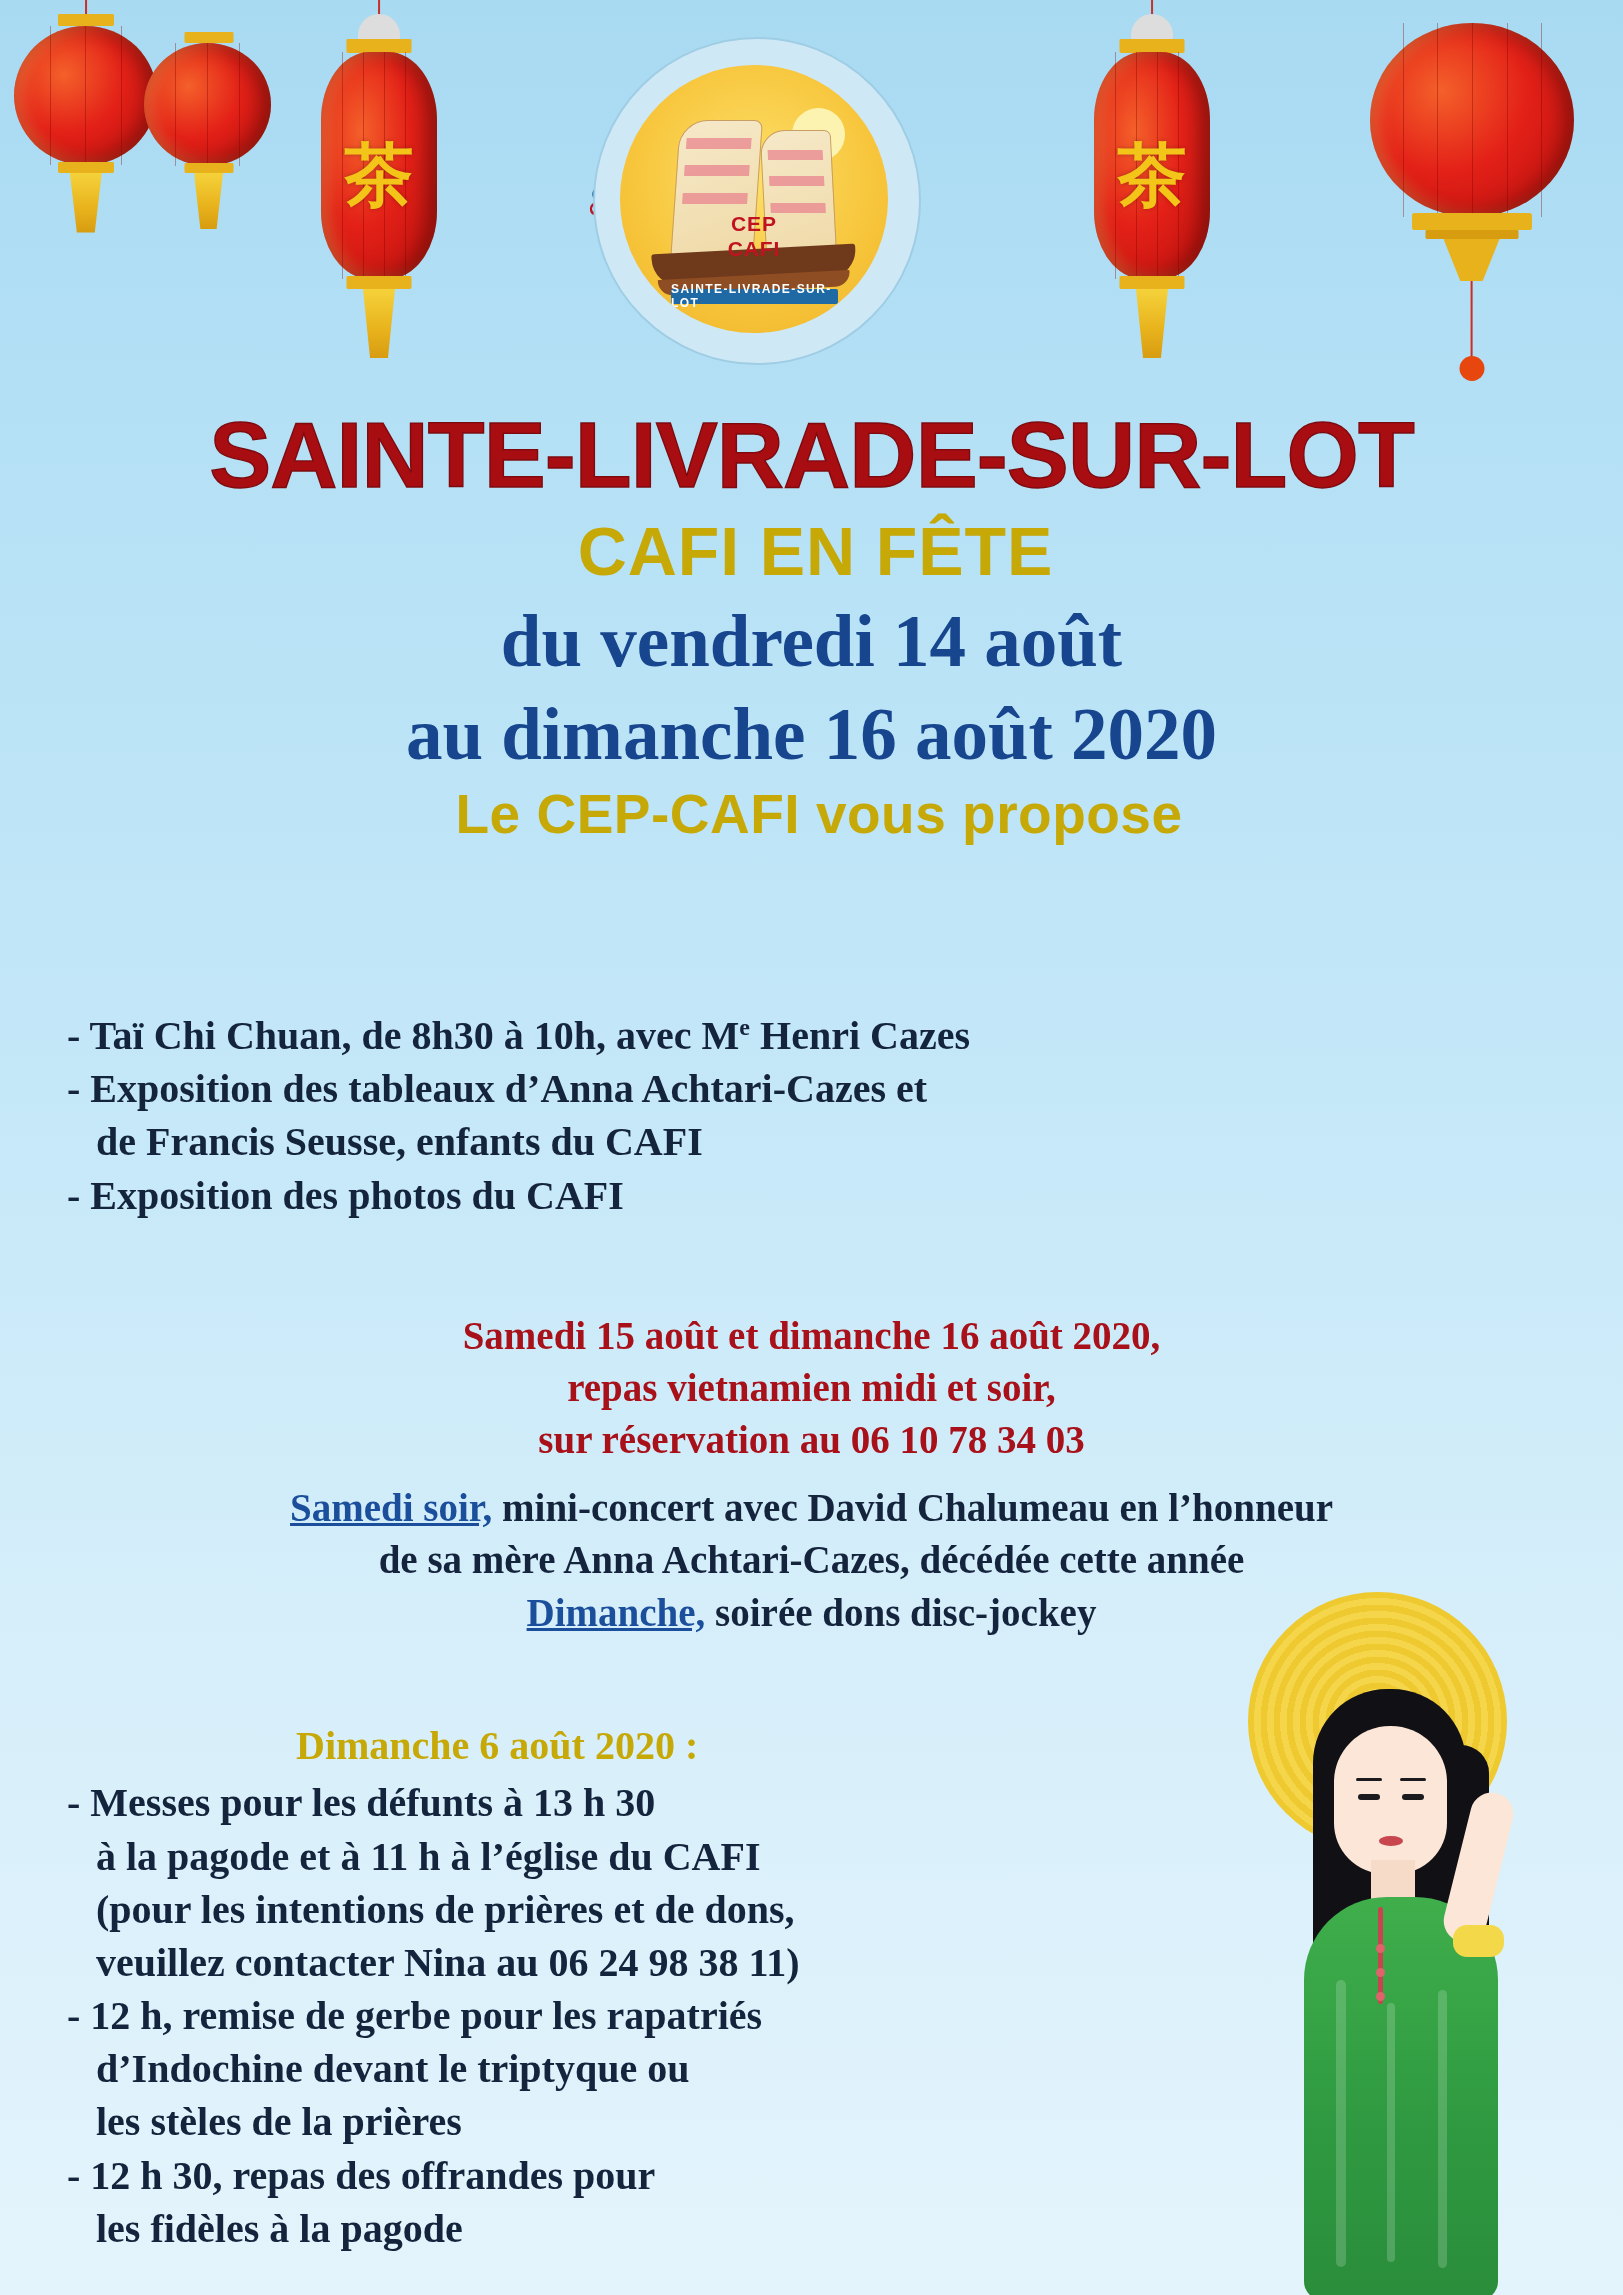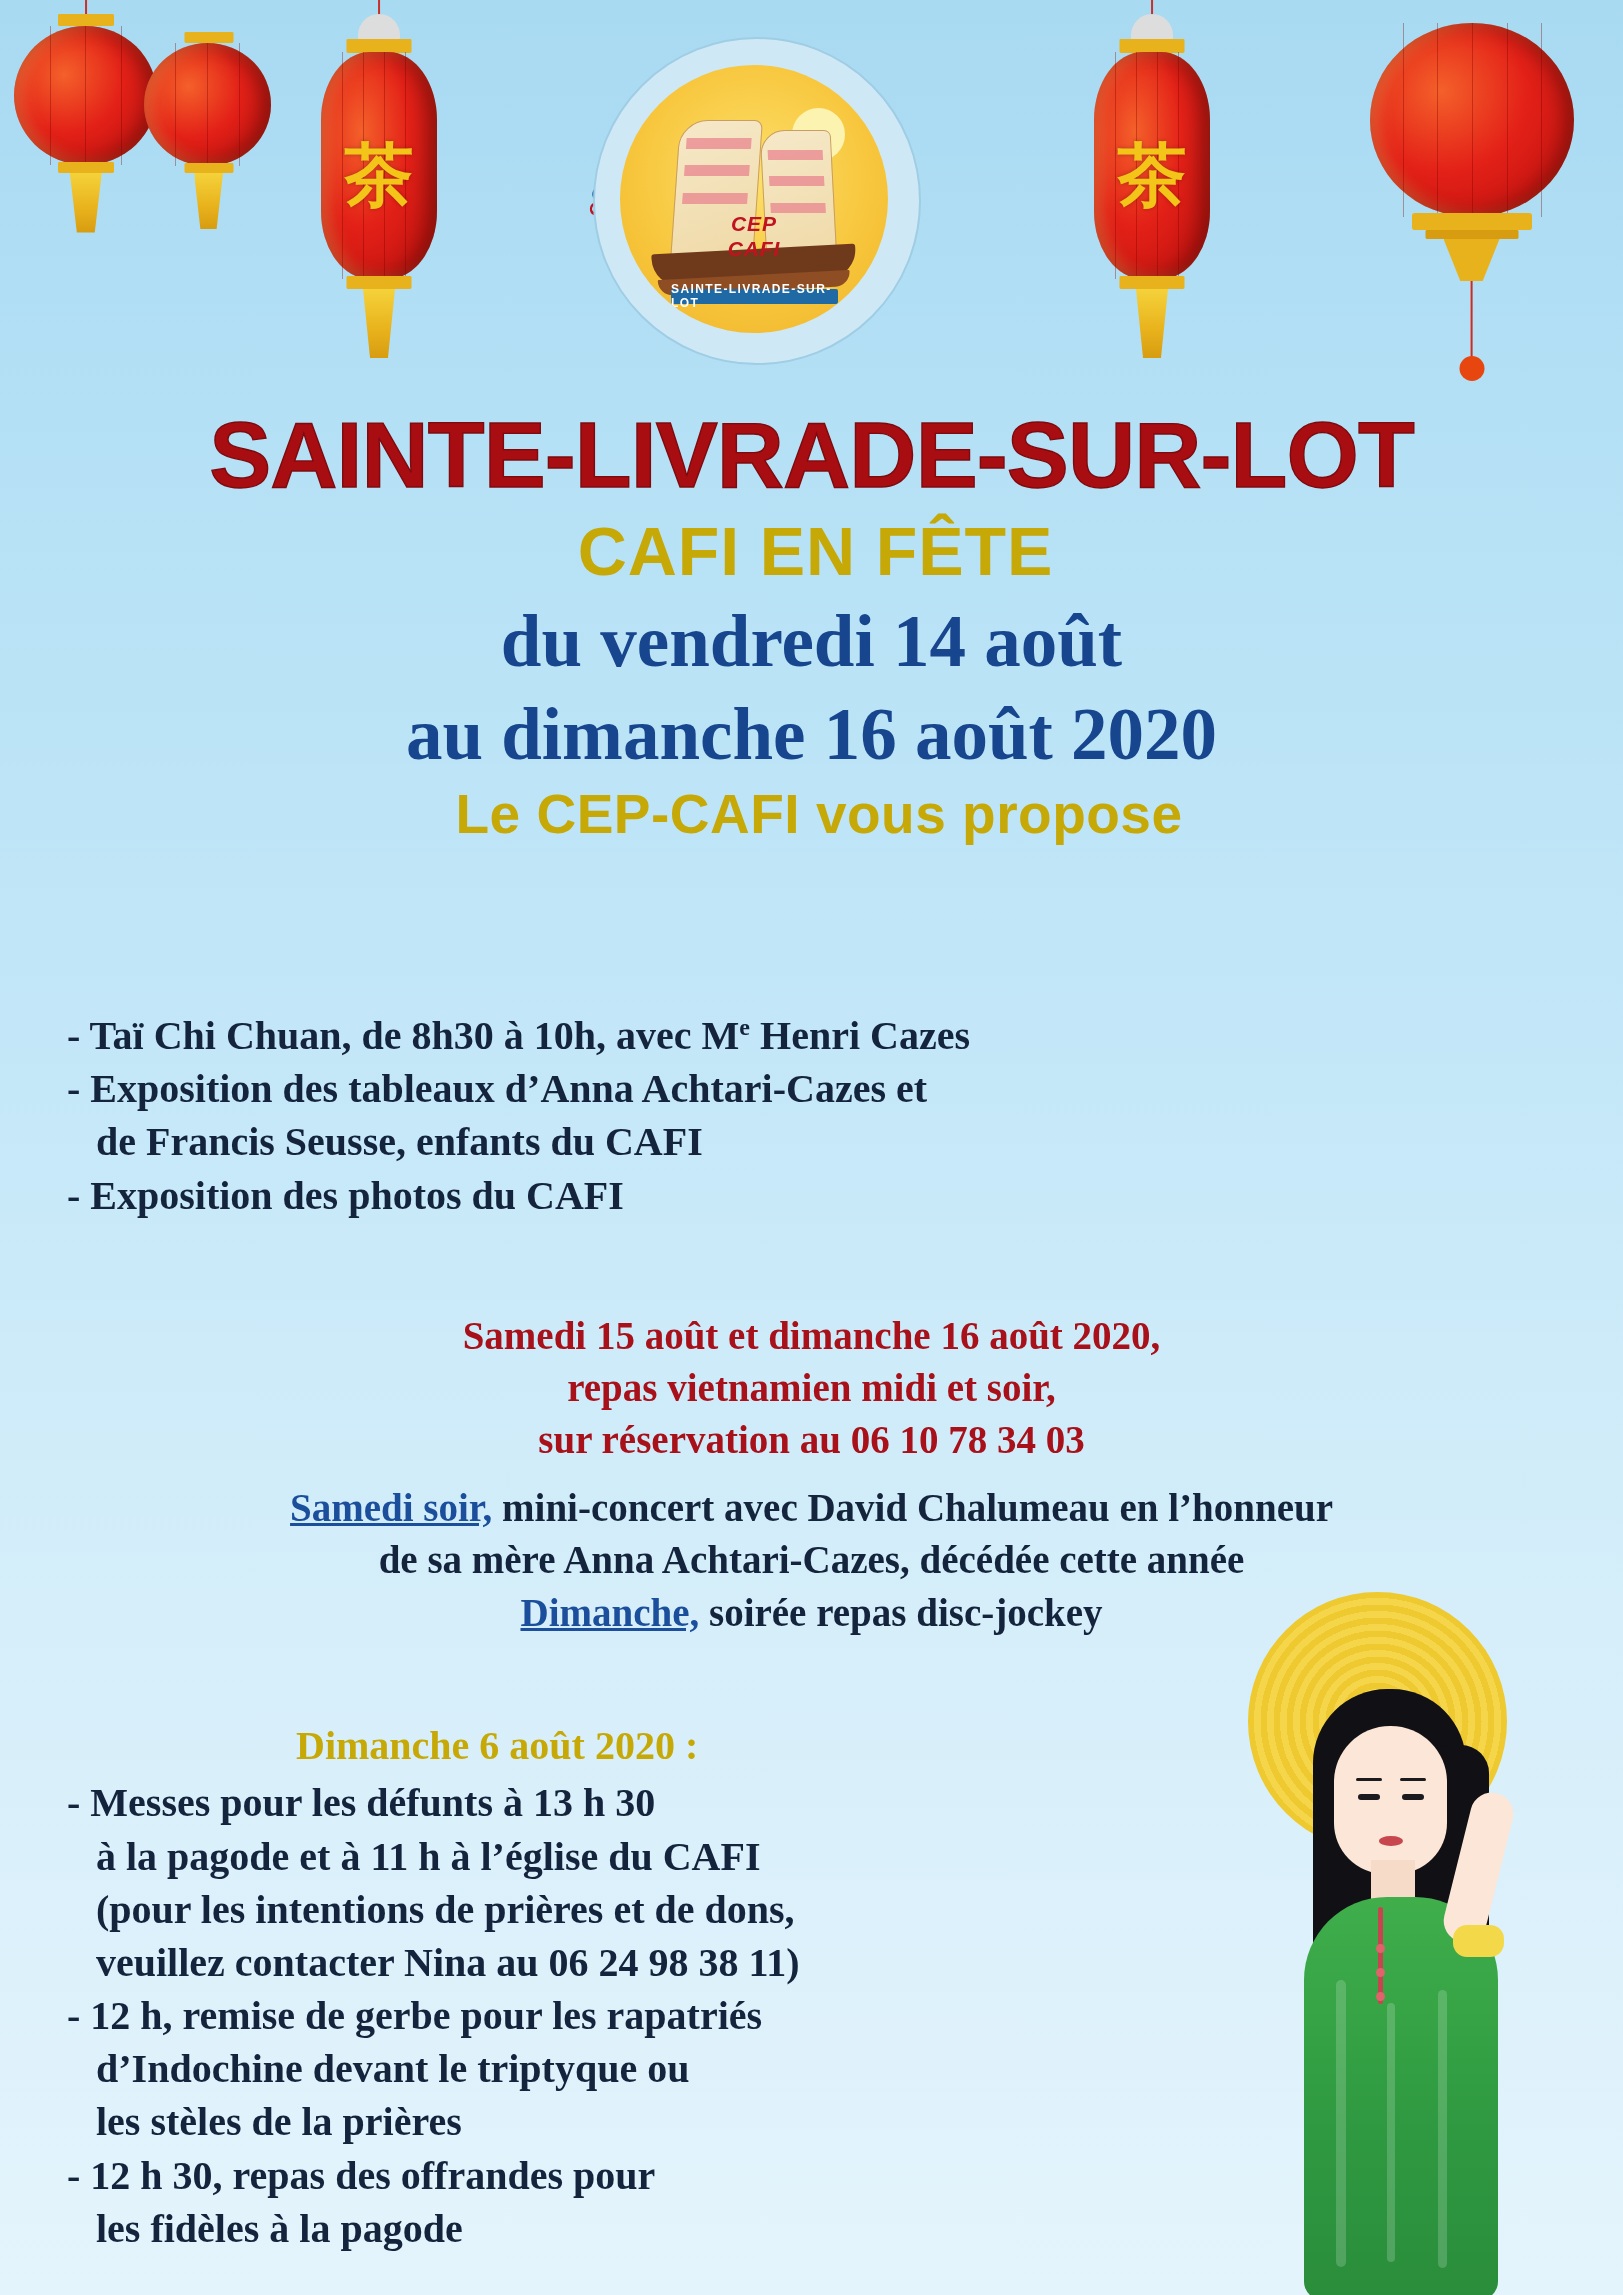--- a/index.html
+++ b/index.html
@@ -150,21 +150,20 @@
     transform: rotate(-3deg);
   }
   .logo .cepcafi {
     position: absolute;
     left: 0; right: 0;
     text-align: center;
     color: #c1121f;
     font-family: "Liberation Sans", sans-serif;
     font-weight: bold;
     letter-spacing: 0.9px;
-    font-style: italic;
   }
   .logo .townline {
     position: absolute;
     left: 51px; bottom: 29px;
     width: 167px; height: 15.7px;
     background: #1f6aa5;
     border-radius: 1.9px;
     color: #fff;
     font-family: "Liberation Sans", sans-serif;
     font-size: 12px;
@@ -519,21 +518,21 @@
       <div>repas vietnamien midi et soir,</div>
       <div>sur réservation au 06 10 78 34 03</div>
     </div>
 
     <div class="block-evenings">
       <div>
         <span class="day">Samedi soir,</span><span> mini-concert avec David Chalumeau en l’honneur</span>
       </div>
       <div>de sa mère Anna Achtari-Cazes, décédée cette année</div>
       <div>
-        <span class="day">Dimanche,</span><span> soirée repas disc-jockey</span>
+        <span class="day">Dimanche,</span><span> soirée dons disc-jockey</span>
       </div>
     </div>
 
     <div class="block-sunday-title">Dimanche 6 août 2020 :</div>
 
     <div class="block-sunday">
       <div>
         <span>-</span>
         <span>Messes pour les défunts à 13 h 30</span>
       </div>

